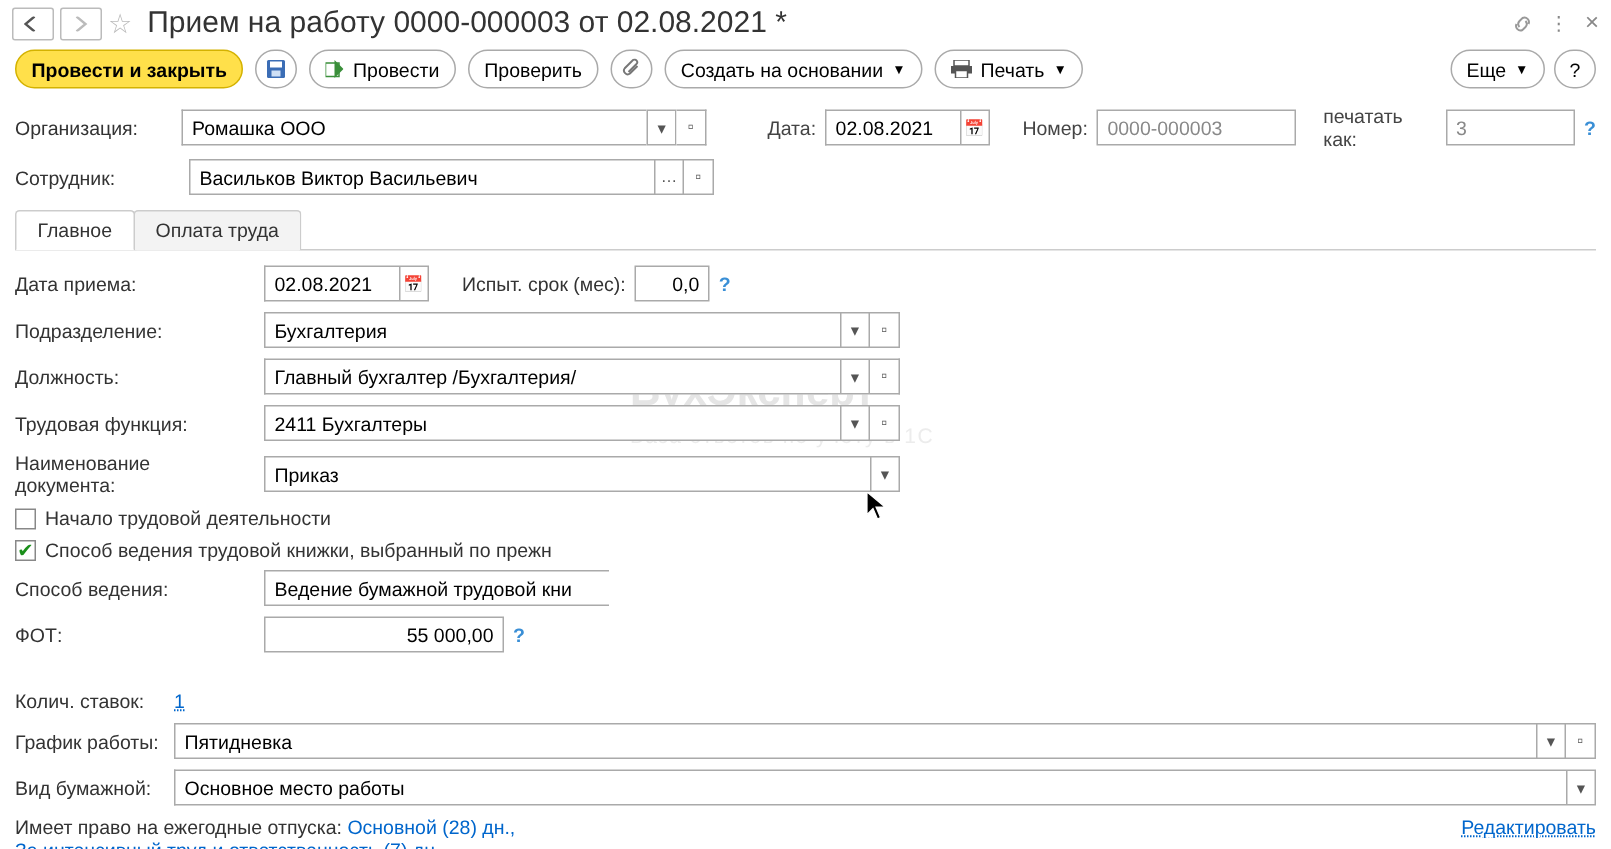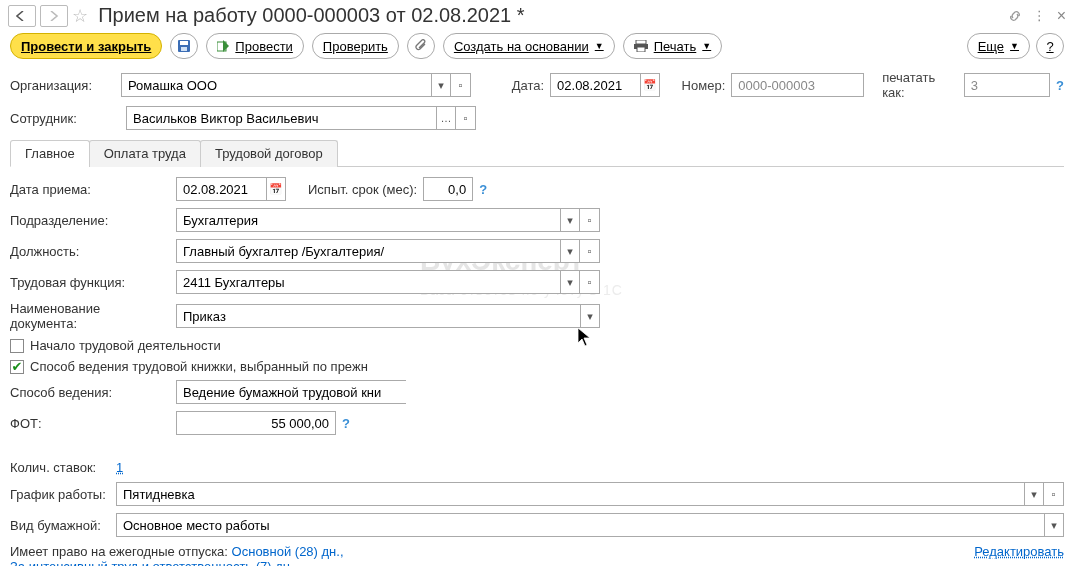--- a/index.html
+++ b/index.html
@@ -41,21 +41,20 @@
   }
   .btn {
     border:1px solid #aaa;
     background:#fff;
     padding: 4px 10px;
     border-radius:13px;
     display:inline-flex;align-items:center;gap:6px;
     cursor:pointer;
     height:26px;
     font-size:13px;
-    text-decoration:underline;
   }
   .btn-yellow { background:#ffe04a; border-color:#d4b200; font-weight:bold;}
   .btn-icon { width:28px; padding:0; justify-content:center;}
   .toolbar-right { margin-left:auto; display:flex; gap:6px;}
   .form-row { display:flex; align-items:center; padding:3px 10px; gap:6px;}
   .label { width:110px; }
   .input {
     border:1px solid #aaa; height:24px; padding:0 4px; background:#fff;
     display:flex;align-items:center;
   }
@@ -218,21 +217,20 @@
         <input value="Васильков Виктор Васильевич" style="">
       </div>
     <div class="combo-btn">…</div>
     <div class="combo-btn">▫</div>
   </div>
 </div>
 
 <div class="tabs">
   <div class="tab active">Главное</div>
   <div class="tab">Оплата труда</div>
-  <div class="tab">Трудовой договор</div>
 </div>
 
 <div class="main-area">
   <div class="col-left">
     <div class="field-row">
       <span style="width:160px;">Дата приема:</span>
       <div class="combo">
         <div class="input" style="width:90px;">
             <input value="02.08.2021" style="">
           </div>

